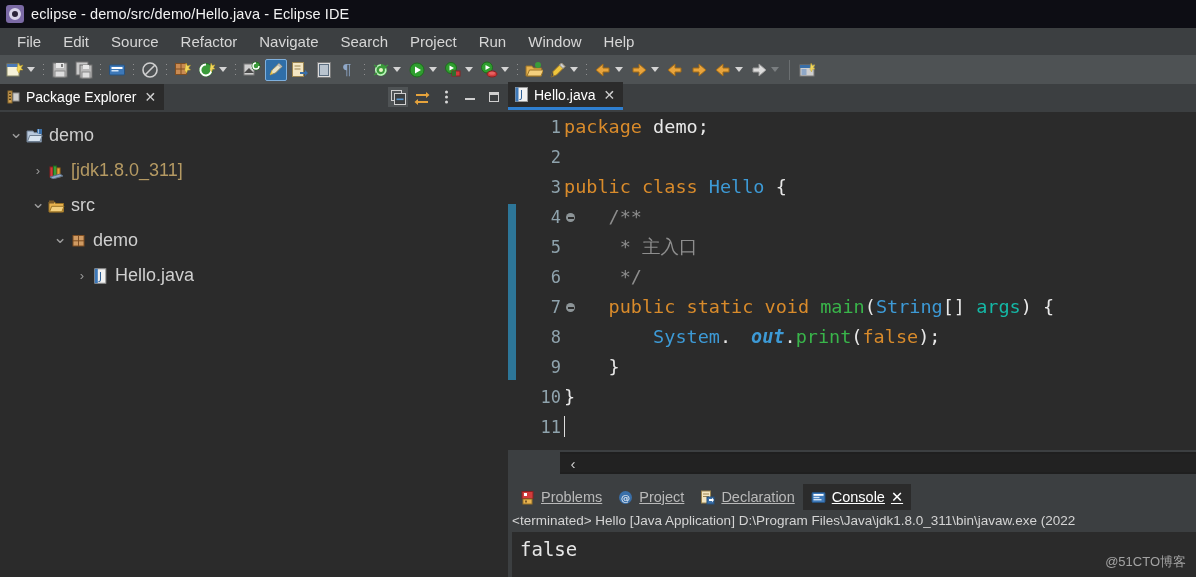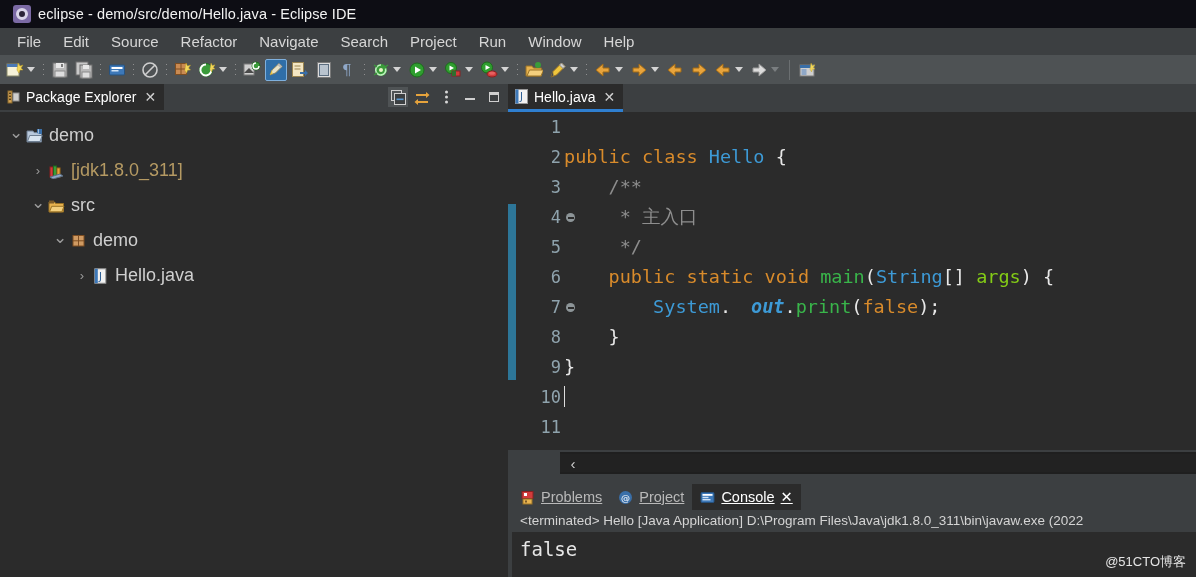--- a/index.html
+++ b/index.html
@@ -7,21 +7,21 @@
     width:1196px;height:577px;overflow:hidden;
     background:#2f2f2f;
     font-family:"Liberation Sans",sans-serif;
     -webkit-font-smoothing:antialiased;
   }
   .app{position:relative;width:1196px;height:577px;}
 
   
   .titlebar{
     height:28px;background:#0d0d14;display:flex;align-items:center;
-    padding-left:13px;box-sizing:border-box;
+    padding-left:6px;box-sizing:border-box;
   }
   .title-icon{
     width:18px;height:18px;border-radius:3px;
     background:#7b6aa5;
     display:flex;align-items:center;justify-content:center;
     margin-right:7px;flex:0 0 auto;
   }
   .title-icon .ring{
     width:12px;height:12px;border-radius:50%;
     border:3px solid #d8d4e8;box-sizing:border-box;
@@ -59,21 +59,21 @@
     border-top:5px solid #d4d4d4;margin:0 4px 0 0;flex:0 0 auto;
   }
   .caret.dim{border-top-color:#7a7e80;}
 
   
   .body{position:absolute;left:0;top:84px;right:0;bottom:0;}
   .left-pane{position:absolute;left:0;top:0;width:508px;bottom:0;background:#3c3f41;}
   .right-pane{position:absolute;left:508px;top:0;right:0;bottom:0;background:#3c3f41;}
 
   
-  .viewtabs{height:26px;display:flex;position:relative;}
+  .viewtabs{height:26px;display:flex;align-items:flex-end;position:relative;}
   .vtab{
     height:26px;display:flex;align-items:center;gap:6px;padding:0 8px 0 7px;
     font-size:14px;color:#c8c8c8;box-sizing:border-box;white-space:nowrap;
   }
   .vtab.active{background:#2b2b2b;color:#ffffff;}
   .vtab.active.edt{border-bottom:3px solid #2f7fd0;height:28px;}
   .vtab .x{color:#cfcfcf;font-size:14px;margin-left:2px;}
   .vtools{position:absolute;right:4px;top:3px;display:flex;align-items:center;gap:4px;}
   .vtool{width:20px;height:20px;display:flex;align-items:center;justify-content:center;}
   .vtool.boxed{background:#4f5355;}
@@ -103,48 +103,48 @@
   .fold{
     position:absolute;right:-11px;top:11px;width:9px;height:9px;border-radius:50%;
     background:#8d9598;
   }
   .fold:after{content:"";position:absolute;left:1.5px;top:4px;width:6px;height:1.5px;background:#2b2b2b;}
   .kw{color:#d98b2b;}
   .cls{color:#3d9ad6;}
   .plain{color:#e8e8e8;}
   .cmt{color:#8e8e8e;}
   .mth{color:#39b54a;}
-  .parm{color:#84cc16;}
+  .parm{color:#14b8a6;}
   .fld{color:#3d9ad6;font-style:italic;font-weight:bold;margin-left:20px;}
   .caret-bar{display:inline-block;width:1px;height:21px;background:#dddddd;vertical-align:-4px;}
 
   
   .hscroll{position:absolute;left:0;top:366px;right:0;height:24px;background:#3c3f41;}
   .hscroll-track{position:absolute;left:52px;top:2px;right:0;height:22px;background:#1f1f1f;}
   .hscroll-thumb{position:absolute;left:52px;top:4px;width:1144px;height:18px;background:#222222;}
   .hsc-arrow{position:absolute;left:56px;top:4px;width:18px;height:18px;display:flex;align-items:center;justify-content:center;color:#d0d0d0;font-size:15px;}
 
   
   .bottom{position:absolute;left:0;top:398px;right:0;bottom:0;background:#3c3f41;}
   .btabs{height:28px;display:flex;align-items:flex-end;padding-left:4px;box-sizing:border-box;}
   .btab{height:26px;display:flex;align-items:center;gap:6px;padding:0 8px;font-size:14.5px;color:#b9b9b9;white-space:nowrap;text-decoration:underline;}
   .btab.active{background:#2b2b2b;color:#ffffff;}
   .consoleline{
     height:22px;line-height:22px;background:#3c3f41;color:#d4d4d4;font-size:13.5px;
-    padding-left:12px;white-space:nowrap;overflow:hidden;box-sizing:border-box;
+    padding-left:4px;white-space:nowrap;overflow:hidden;box-sizing:border-box;
   }
   .console-out{
     position:absolute;left:4px;right:0;top:50px;bottom:0;background:#2b2b2b;
   }
   .console-out .txt{
     font-family:"DejaVu Sans Mono","Liberation Mono",monospace;font-size:19px;color:#e6e6e6;
     padding:6px 0 0 8px;
   }
   .watermark{
-    position:absolute;right:10px;bottom:6px;color:#e5e5e5;font-size:13px;
+    position:absolute;right:10px;bottom:6px;color:#a3a3a3;font-size:13px;
     font-family:"Liberation Sans",sans-serif;
   }
 
   
   svg{display:block;}
 </style>
 </head>
 <body>
 
 <div class="app">
@@ -504,20 +504,21 @@
             <div class="gut-ln">4<span class="fold"></span></div>
             <div class="gut-ln">5</div>
             <div class="gut-ln">6</div>
             <div class="gut-ln">7<span class="fold"></span></div>
             <div class="gut-ln">8</div>
             <div class="gut-ln">9</div>
             <div class="gut-ln">10</div>
             <div class="gut-ln">11</div>
           </div>
         <div class="code" id="code">
+            <div class="ln"><span class="kw">package</span><span class="plain"> </span><span class="plain">demo</span><span class="plain">;</span></div>
             <div class="ln"></div>
             <div class="ln"><span class="kw">public</span><span class="plain"> </span><span class="kw">class</span><span class="plain"> </span><span class="cls">Hello</span><span class="plain"> {</span></div>
             <div class="ln"><span class="cmt">    /**</span></div>
             <div class="ln"><span class="cmt">     * 主入口</span></div>
             <div class="ln"><span class="cmt">     */</span></div>
             <div class="ln"><span class="plain">    </span><span class="kw">public</span><span class="plain"> </span><span class="kw">static</span><span class="plain"> </span><span class="kw">void</span><span class="plain"> </span><span class="mth">main</span><span class="plain">(</span><span class="cls">String</span><span class="plain">[] </span><span class="parm">args</span><span class="plain">) {</span></div>
             <div class="ln"><span class="plain">        </span><span class="cls">System</span><span class="plain">.</span><span class="fld">out</span><span class="plain">.</span><span class="mth">print</span><span class="plain">(</span><span class="kw">false</span><span class="plain">);</span></div>
             <div class="ln"><span class="plain">    }</span></div>
             <div class="ln"><span class="plain">}</span></div>
             <div class="ln"><span class="caret-bar"></span></div>
@@ -545,20 +546,32 @@
             </div>
             <div class="btab">
               <span>
                 <svg width="15" height="15" viewBox="0 0 15 15">
                   <circle cx="7.5" cy="7.5" r="6.5" fill="#3a6fa8"></circle>
                   <text x="3" y="11" font-size="9" fill="#ffffff" font-family="DejaVu Sans, sans-serif">@</text>
                 </svg>
               </span>
               <span>Project</span>
             </div>
+            <div class="btab">
+              <span>
+                <svg width="15" height="15" viewBox="0 0 15 15">
+                  <rect x="1.5" y="1" width="9" height="12" fill="#f4e6c2" stroke="#9a8450"></rect>
+                  <line x1="3" y1="4" x2="9" y2="4" stroke="#9a8450"></line>
+                  <line x1="3" y1="6.5" x2="9" y2="6.5" stroke="#9a8450"></line>
+                  <rect x="7" y="7" width="7" height="7" fill="#3a6fa8" stroke="#27527f"></rect>
+                  <path d="M9 9 h3 v-1.2 l2 2.2 l-2 2.2 v-1.2 h-3 z" fill="#ffffff"></path>
+                </svg>
+              </span>
+              <span>Declaration</span>
+            </div>
             <div class="btab active">
               <span>
                 <svg width="15" height="15" viewBox="0 0 15 15">
                   <rect x="1" y="2.5" width="13" height="10" rx="1" fill="#3d78b8" stroke="#27527f"></rect>
                   <rect x="2.5" y="4" width="10" height="1.8" fill="#ffffff"></rect>
                   <rect x="2.5" y="6.8" width="6" height="1.4" fill="#cfe2f5"></rect>
                   <rect x="2.5" y="9" width="8" height="1.4" fill="#cfe2f5"></rect>
                 </svg>
               </span>
               <span>Console</span>

